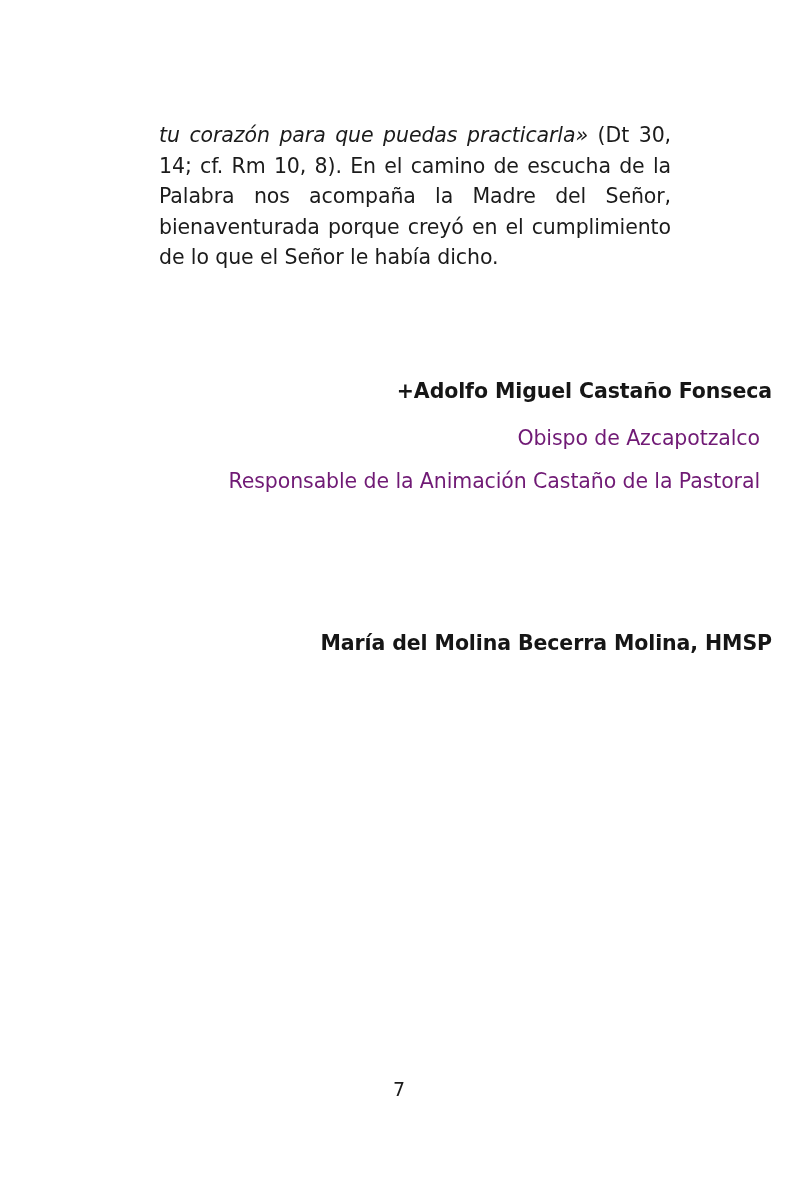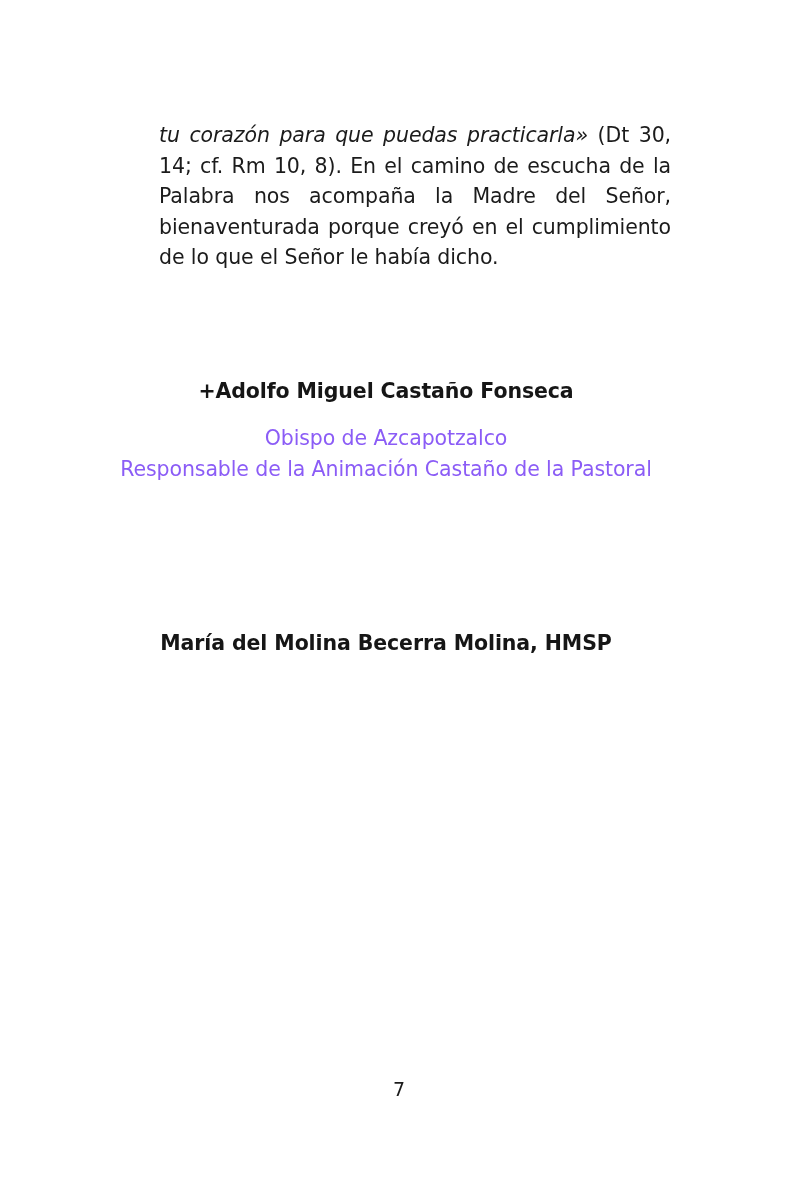--- a/index.html
+++ b/index.html
@@ -40,42 +40,42 @@
     letter-spacing: -0.1px;
   }
   .para .quote-italic {
     font-style: italic;
   }
 
   
   .signature-block {
     position: absolute;
     width: 772px;
-    text-align: center;
+    text-align: right;
   }
   .sig-1 { top: 376px; }
   .sig-2 { top: 628px; }
 
   .sig-name {
     font-family: "DejaVu Sans", sans-serif;
     font-size: 20.5px;
     font-weight: bold;
     line-height: 30px;
     color: #161616;
     letter-spacing: -0.1px;
     margin: 0;
   }
   .sig-role {
     font-family: "DejaVu Sans", sans-serif;
     font-size: 20.5px;
     font-weight: normal;
     line-height: 30.5px;
-    color: #8b5cf6;
+    color: #701a75;
     letter-spacing: -0.1px;
-    margin: 0;
+    margin: 12px;
   }
   .sig-1 .sig-role-wrap { margin-top: 17px; }
   .sig-2 .sig-role-wrap { margin-top: 16px; }
 
   
   .folio {
     position: absolute;
     left: 0;
     top: 1078px;
     width: 798px;

